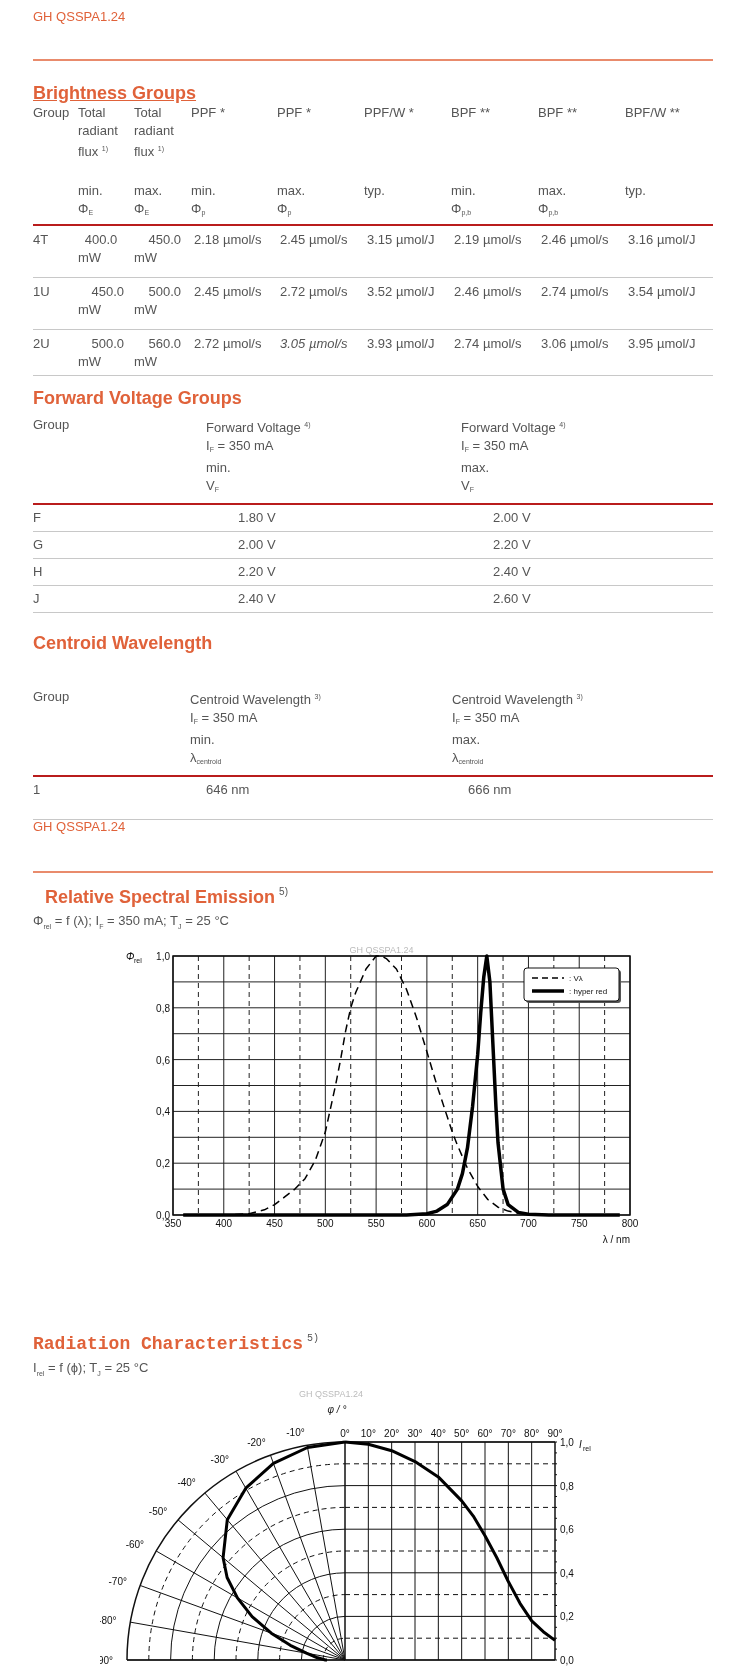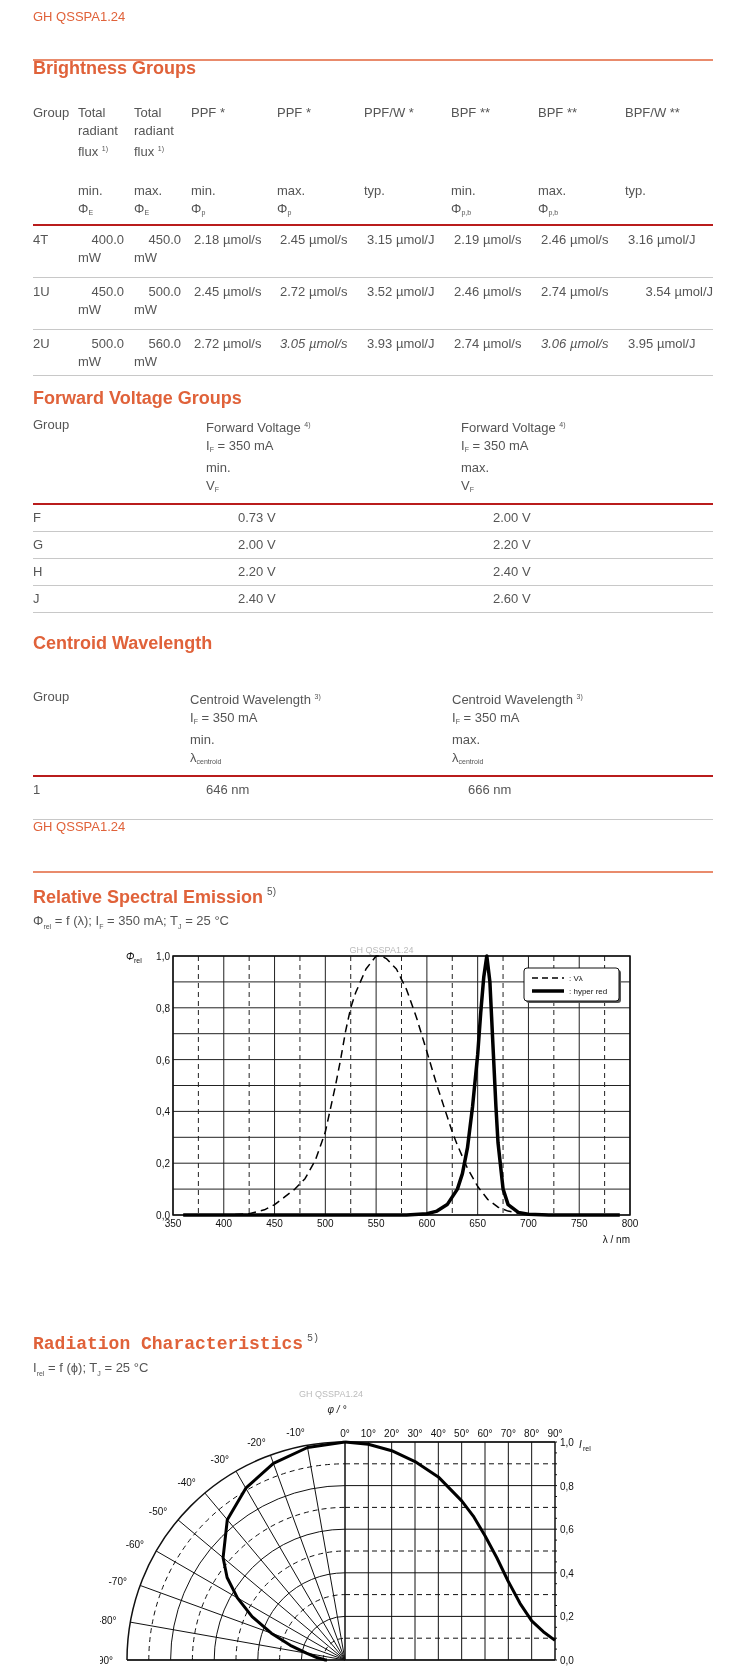--- a/index.html
+++ b/index.html
@@ -19,21 +19,21 @@
   .symsub { font-size: 7px; vertical-align: -2px; }
   sup.fn { font-size: 7px; vertical-align: 5px; }
   svg text { font-family: "Liberation Sans", sans-serif; }
 </style>
 </head>
 <body>
 
 <div class="abs doc-id" style="left:33px;top:9px;">GH QSSPA1.24</div>
 <div class="rule" style="top:59px;"></div>
 
-<div class="abs sec-title" style="left:33px;top:58px;">Brightness Groups</div>
+<div class="abs sec-title" style="left:33px;top:83px;text-decoration:underline;">Brightness Groups</div>
 <table class="abs" style="left:33px;top:104px;width:680px;">
   <colgroup>
     <col style="width:45px">
       <col style="width:56px">
       <col style="width:57px">
       <col style="width:86px">
       <col style="width:87px">
       <col style="width:87px">
       <col style="width:87px">
       <col style="width:87px">
@@ -59,49 +59,49 @@
         <th style="padding-bottom: 2px;"><span>max.</span><br><span>Φ</span><span class="symsub">p</span></th>
         <th style="padding-bottom: 2px;"><span>typ.</span><br><span></span><span class="symsub"></span></th>
         <th style="padding-bottom: 2px;"><span>min.</span><br><span>Φ</span><span class="symsub">p,b</span></th>
         <th style="padding-bottom: 2px;"><span>max.</span><br><span>Φ</span><span class="symsub">p,b</span></th>
         <th style="padding-bottom: 2px;"><span>typ.</span><br><span></span><span class="symsub"></span></th>
       </tr>
     </thead>
   <tbody id="bg-body">
       <tr class="row-line">
         <td style="padding: 5px 0px 4px; height: 34px;"><span>4T</span></td>
-        <td style="padding: 5px 0px 4px; height: 34px;"><div style="text-align:right;padding-right:10px"><span>400.0</span></div><span>mW</span></td>
+        <td style="padding: 5px 0px 4px; height: 34px;"><div style="text-align:center;padding-right:10px"><span>400.0</span></div><span>mW</span></td>
         <td style="padding: 5px 0px 4px; height: 34px;"><div style="text-align:right;padding-right:10px"><span>450.0</span></div><span>mW</span></td>
         <td style="padding: 5px 0px 12px 3px; height: 34px;"><span>2.18 µmol/s</span></td>
         <td style="padding: 5px 0px 4px 3px; height: 34px;"><span>2.45 µmol/s</span></td>
         <td style="padding: 5px 0px 4px 3px; height: 34px;"><span>3.15 µmol/J</span></td>
         <td style="padding: 5px 0px 4px 3px; height: 34px;"><span>2.19 µmol/s</span></td>
         <td style="padding: 5px 0px 4px 3px; height: 34px;"><span>2.46 µmol/s</span></td>
         <td style="padding: 5px 0px 4px 3px; height: 34px;"><span>3.16 µmol/J</span></td>
       </tr>
       <tr class="row-line">
         <td style="padding: 5px 0px 4px; height: 34px;"><span>1U</span></td>
         <td style="padding: 5px 0px 4px; height: 34px;"><div style="text-align:right;padding-right:10px"><span>450.0</span></div><span>mW</span></td>
         <td style="padding: 5px 0px 4px; height: 34px;"><div style="text-align:right;padding-right:10px"><span>500.0</span></div><span>mW</span></td>
         <td style="padding: 5px 0px 4px 3px; height: 34px;"><span>2.45 µmol/s</span></td>
         <td style="padding: 5px 0px 4px 3px; height: 34px;"><span>2.72 µmol/s</span></td>
         <td style="padding: 5px 0px 4px 3px; height: 34px;"><span>3.52 µmol/J</span></td>
         <td style="padding: 5px 0px 4px 3px; height: 34px;"><span>2.46 µmol/s</span></td>
         <td style="padding: 5px 0px 4px 3px; height: 34px;"><span>2.74 µmol/s</span></td>
-        <td style="padding: 5px 0px 12px 3px; height: 34px; text-align: right;"><span>3.54 µmol/J</span></td>
+        <td style="padding: 5px 0px 12px 3px; height: 34px;"><span>3.54 µmol/J</span></td>
       </tr>
       <tr class="row-line">
         <td style="padding: 5px 0px 4px; height: 34px;"><span>2U</span></td>
         <td style="padding: 5px 0px 4px; height: 34px;"><div style="text-align:right;padding-right:10px"><span>500.0</span></div><span>mW</span></td>
         <td style="padding: 5px 0px 4px; height: 34px;"><div style="text-align:right;padding-right:10px"><span>560.0</span></div><span>mW</span></td>
         <td style="padding: 5px 0px 4px 3px; height: 34px;"><span>2.72 µmol/s</span></td>
         <td style="padding: 5px 0px 4px 3px; height: 34px; font-style: italic;"><span>3.05 µmol/s</span></td>
         <td style="padding: 5px 0px 4px 3px; height: 34px;"><span>3.93 µmol/J</span></td>
         <td style="padding: 5px 0px 4px 3px; height: 34px;"><span>2.74 µmol/s</span></td>
-        <td style="padding: 5px 0px 4px 3px; height: 34px; font-style: italic;"><span>3.06 µmol/s</span></td>
+        <td style="padding: 5px 0px 4px 3px; height: 34px;"><span>3.06 µmol/s</span></td>
         <td style="padding: 5px 0px 4px 3px; height: 34px;"><span>3.95 µmol/J</span></td>
       </tr>
     </tbody>
 </table>
 
 <div class="abs sec-title" style="left:33px;top:388px;">Forward Voltage Groups</div>
 <table class="abs" style="left:33px;top:416px;width:680px;">
   <colgroup>
       <col style="width:173px">
       <col style="width:255px">
@@ -120,21 +120,21 @@
         <span>Forward Voltage</span> <sup class="fn">4)</sup><br>
         <span>I</span><span class="symsub">F</span><span> = 350 mA</span><br>
         <span>max.</span><br>
         <span>V</span><span class="symsub">F</span>
       </th>
     </tr>
   </thead>
   <tbody id="fv-body">
       <tr class="row-line">
         <td style="padding:4px 0 4px 0"><span>F</span></td>
-        <td style="padding:4px 0 4px 32px"><span>0.73 V</span></td>
+        <td style="padding:4px 0 4px 32px"><span>1.80 V</span></td>
         <td style="padding:4px 0 4px 32px"><span>2.00 V</span></td>
       </tr>
       <tr class="row-line">
         <td style="padding:4px 0 4px 0"><span>G</span></td>
         <td style="padding:4px 0 4px 32px"><span>2.00 V</span></td>
         <td style="padding:4px 0 4px 32px"><span>2.20 V</span></td>
       </tr>
       <tr class="row-line">
         <td style="padding:4px 0 4px 0"><span>H</span></td>
         <td style="padding:4px 0 4px 32px"><span>2.20 V</span></td>
@@ -177,21 +177,21 @@
         <td style="padding:4px 0 4px 0"><span>1</span></td>
         <td style="padding:4px 0 20px 16px"><span>646 nm</span></td>
         <td style="padding:4px 0 4px 16px"><span>666 nm</span></td>
       </tr>
     </tbody>
 </table>
 
 <div class="abs doc-id" style="left:33px;top:819px;">GH QSSPA1.24</div>
 <div class="rule" style="top:871px;"></div>
 
-<div class="abs sec-title" style="left:33px;top:886px;">
+<div class="abs sec-title" style="left:45px;top:886px;">
   <span>Relative Spectral Emission</span><sup>5)</sup>
 </div>
 <div class="abs sub" style="left:33px;top:913px;">
   <span>Φ</span><sub>rel</sub><span> = f (λ); I</span><sub>F</sub><span> = 350 mA; T</span><sub>J</sub><span> = 25 °C</span>
 </div>
 <svg id="spec-chart" class="abs" style="left:120px;top:940px;" width="530" height="310">
     <text x="261.5" y="13" font-size="9" fill="#bbb" text-anchor="middle">GH QSSPA1.24</text>
     <line x1="53" x2="510" y1="275" y2="275" stroke="#222" stroke-width="1"></line>
     <line x1="53" x2="510" y1="249.1" y2="249.1" stroke="#222" stroke-width="1"></line>
     <line x1="53" x2="510" y1="223.2" y2="223.2" stroke="#222" stroke-width="1"></line>

